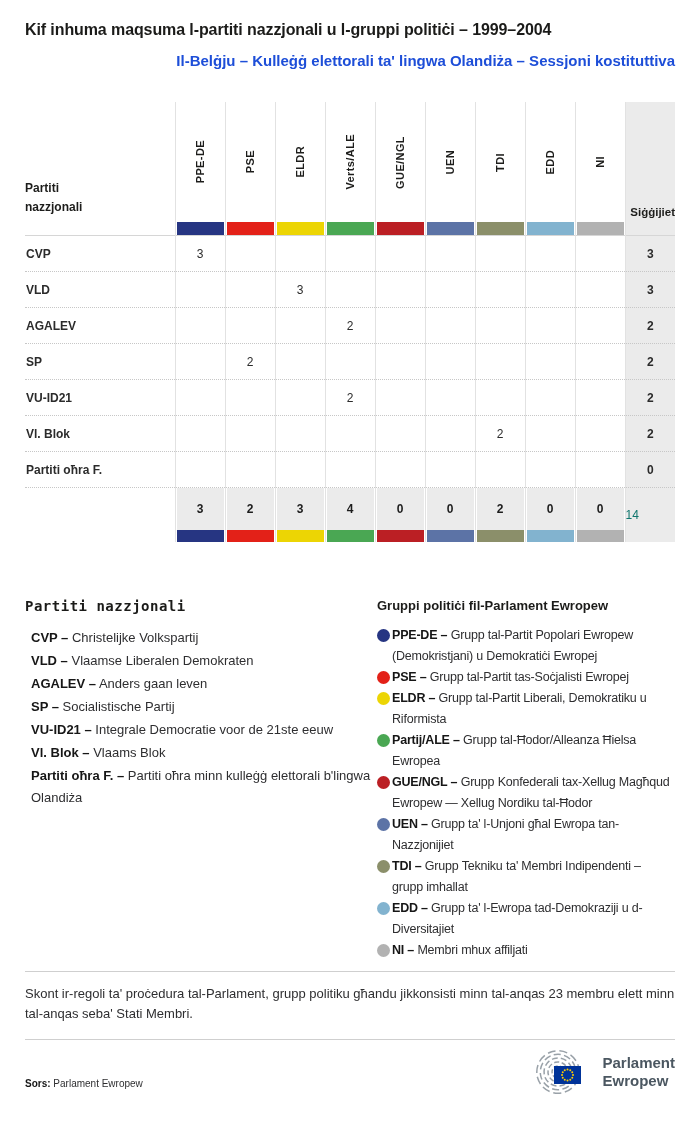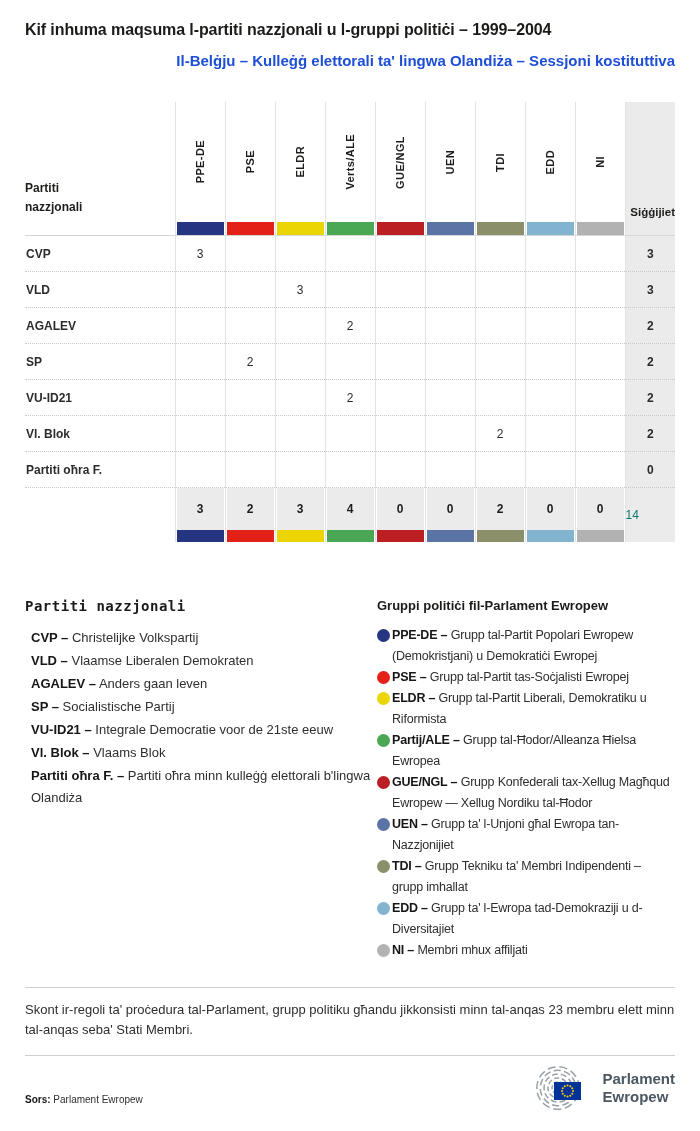--- a/index.html
+++ b/index.html
@@ -55,21 +55,21 @@
                   font-size:14px;font-weight:700;color:#1b1b19;letter-spacing:.5px;}
   .party-item{font-size:13px;line-height:22px;margin-bottom:1px;color:#2e2e30;margin-left:6px;}
   .party-item b{color:#161616;}
   .legend-right h3{margin:0 0 12px;font-size:13px;font-weight:700;color:#1b1b19;}
   .group-item{display:flex;gap:2px;margin:0;}
   .dot{width:13px;height:13px;border-radius:50%;flex:none;margin-top:4px;}
   .group-text{margin:0;font-size:12.5px;line-height:21px;letter-spacing:-0.2px;color:#2e2e30;}
   .group-text b{color:#161616;}
 
   
-  .note{margin-top:26px;border-top:1px solid #cfcfcf;border-bottom:1px solid #cfcfcf;
+  .note{margin-top:10px;border-top:1px solid #cfcfcf;border-bottom:1px solid #cfcfcf;
         padding:12px 0 15px;font-size:13px;line-height:1.55;color:#2e2e30;}
   .footer{margin-top:10px;display:flex;justify-content:space-between;align-items:flex-end;}
   .source{font-size:10px;color:#2e2e30;margin-bottom:5px;text-align:right;}
   .source b{color:#161616;}
   .logo{display:flex;align-items:center;gap:8px;}
   .logo-text{font-size:15px;font-weight:700;color:#4b5761;line-height:18px;}
 </style>
 </head>
 <body>
 

